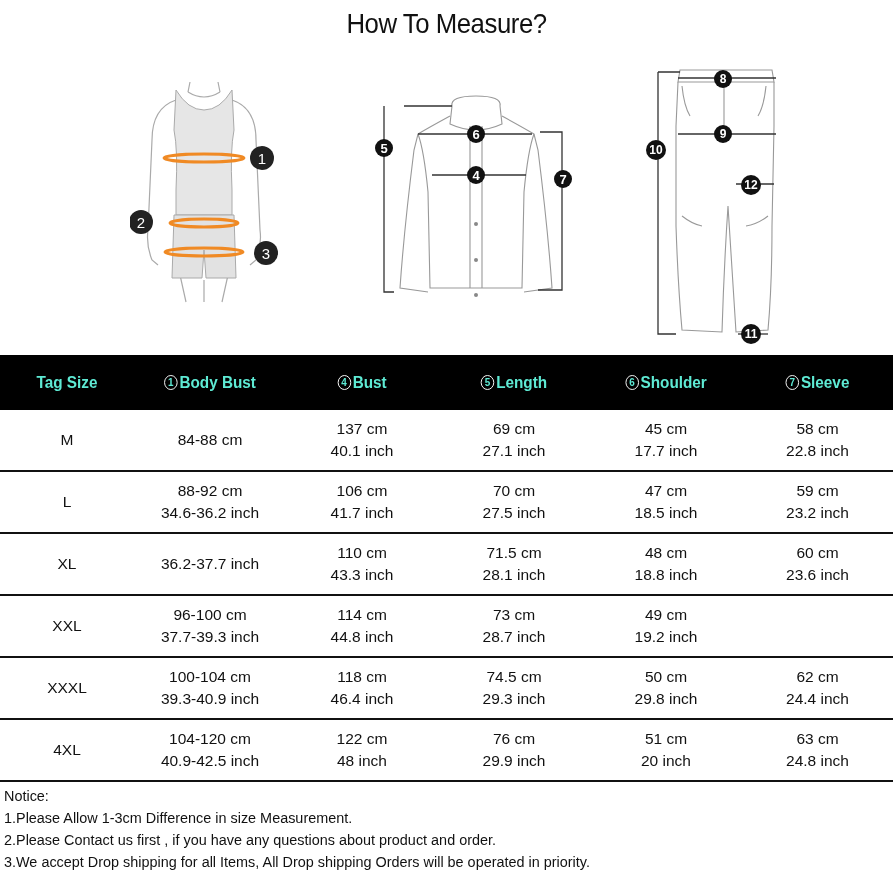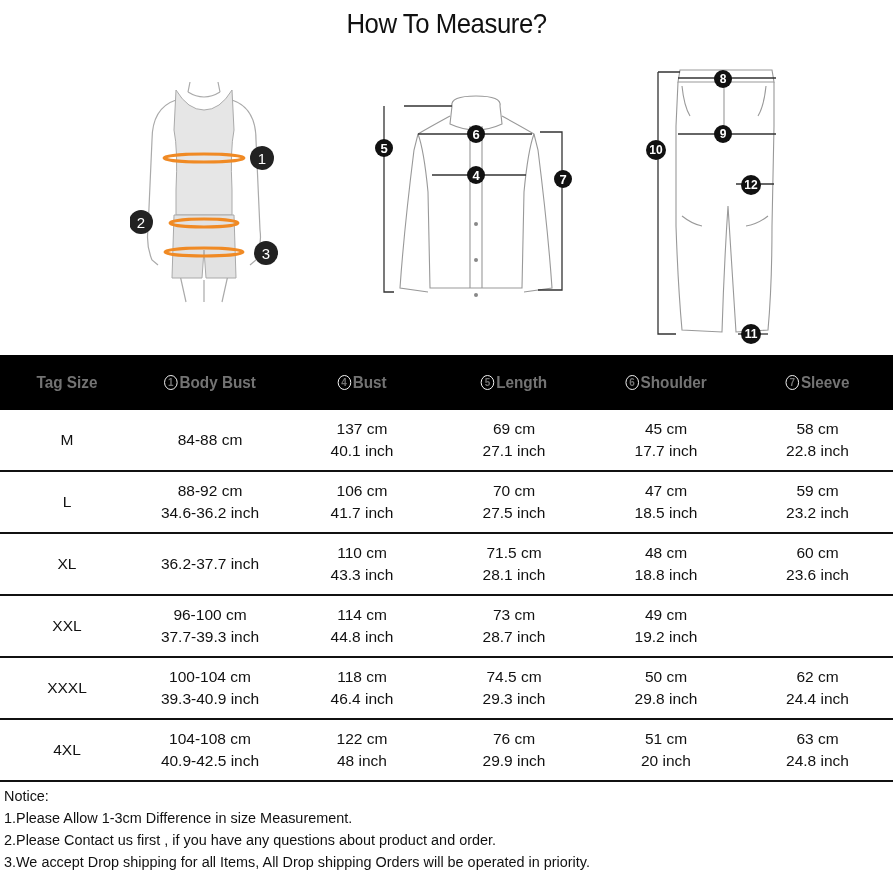--- a/index.html
+++ b/index.html
@@ -12,21 +12,21 @@
     transform: scaleX(0.92);
   }
 
   .illus { position: absolute; }
   .illus svg { display: block; }
 
   .table {
     position: absolute; left: 0; top: 355px; width: 893px;
   }
   .thead {
-    display: flex; height: 55px; background: #000; color: #737373;
+    display: flex; height: 55px; background: #000; color: #5eead4;
     align-items: center;
   }
   .th {
     font-weight: bold; font-size: 17px; text-align: center;
     display: flex; align-items: center; justify-content: center; gap: 1px;
     transform: scaleX(0.9);
   }
   .th .num {
     display: inline-flex; width: 15px; height: 15px; border: 1.6px solid #fff;
     border-radius: 50%; font-size: 11px; align-items: center; justify-content: center;
@@ -293,21 +293,21 @@
           <span class="l">29.8 inch</span>
         </div>
         <div class="td col5">
           <span class="l">62 cm</span>
           <span class="l">24.4 inch</span>
         </div>
       </div>
       <div class="row">
         <div class="td col0">4XL</div>
         <div class="td col1">
-          <span class="l">104-108 cm</span>
+          <span class="l">104-120 cm</span>
           <span class="l">40.9-42.5 inch</span>
         </div>
         <div class="td col2">
           <span class="l">122 cm</span>
           <span class="l">48 inch</span>
         </div>
         <div class="td col3">
           <span class="l">76 cm</span>
           <span class="l">29.9 inch</span>
         </div>

